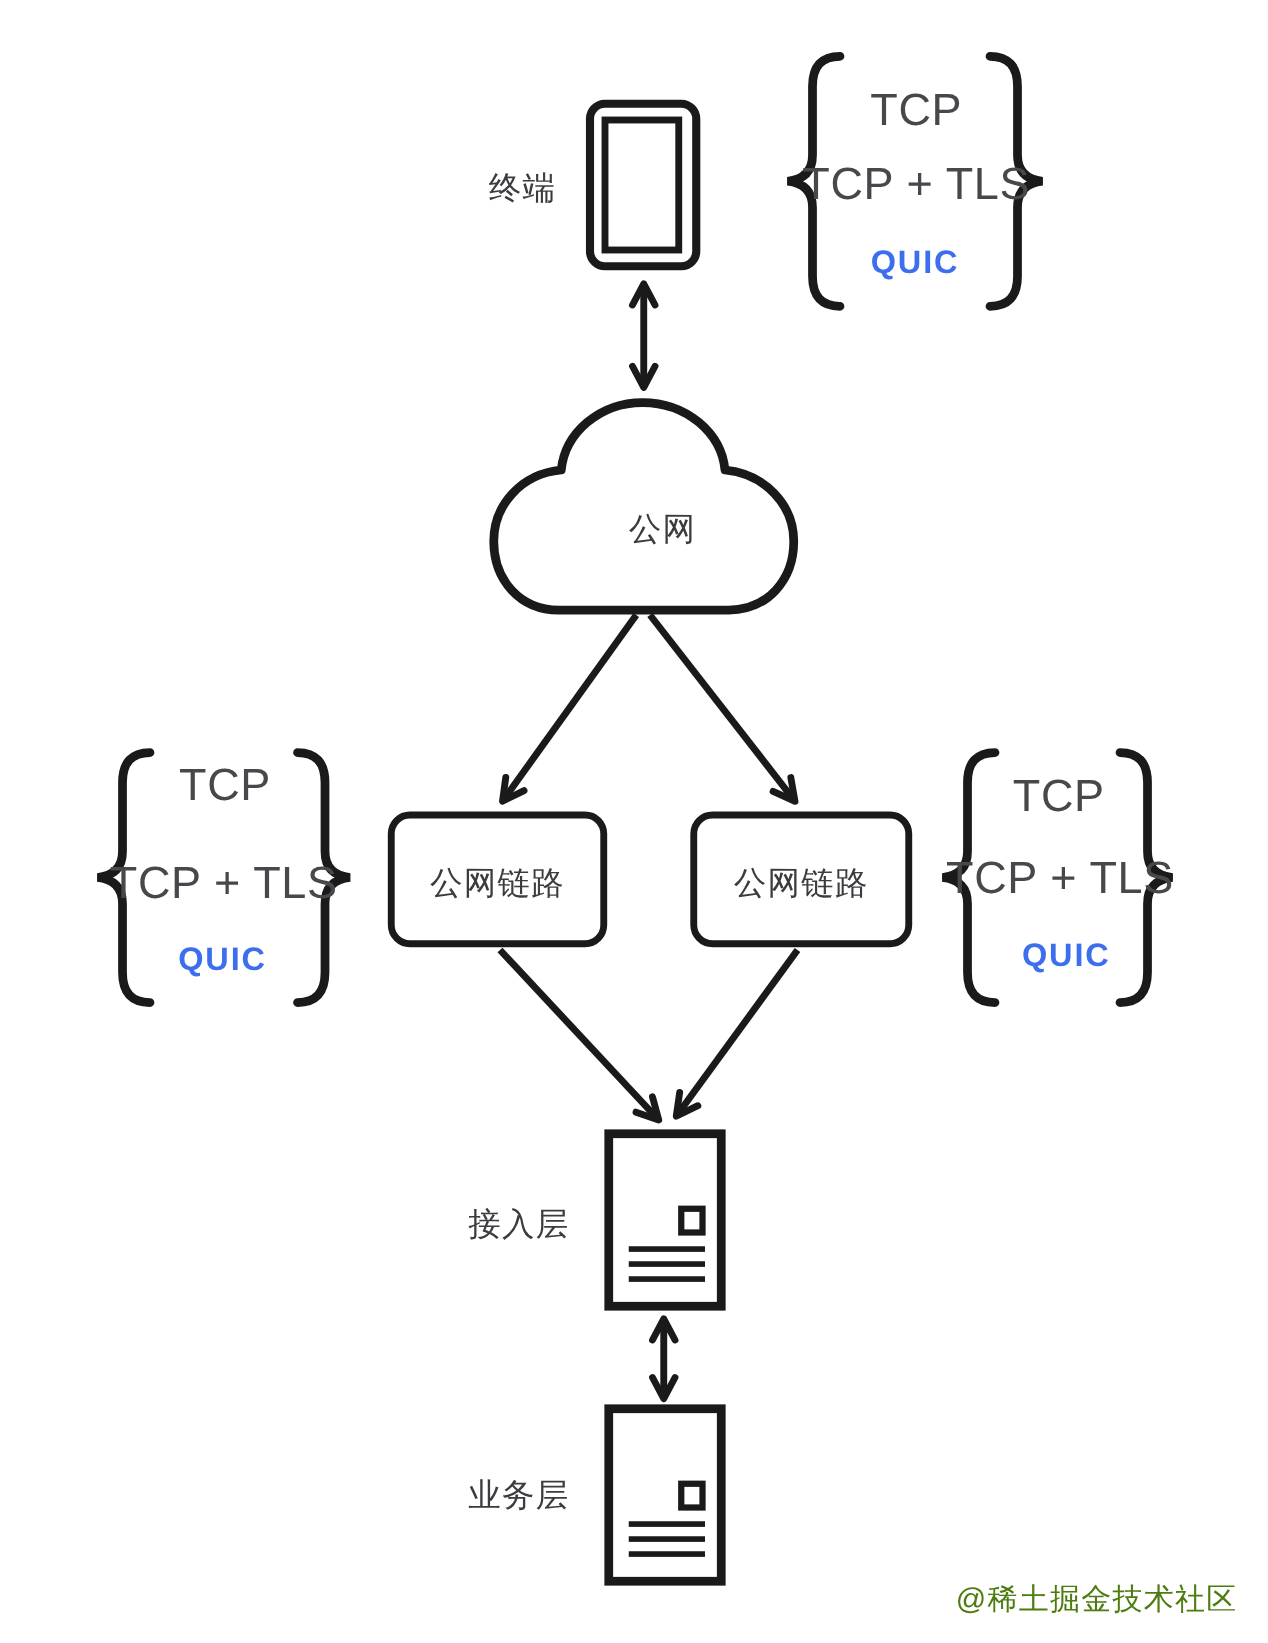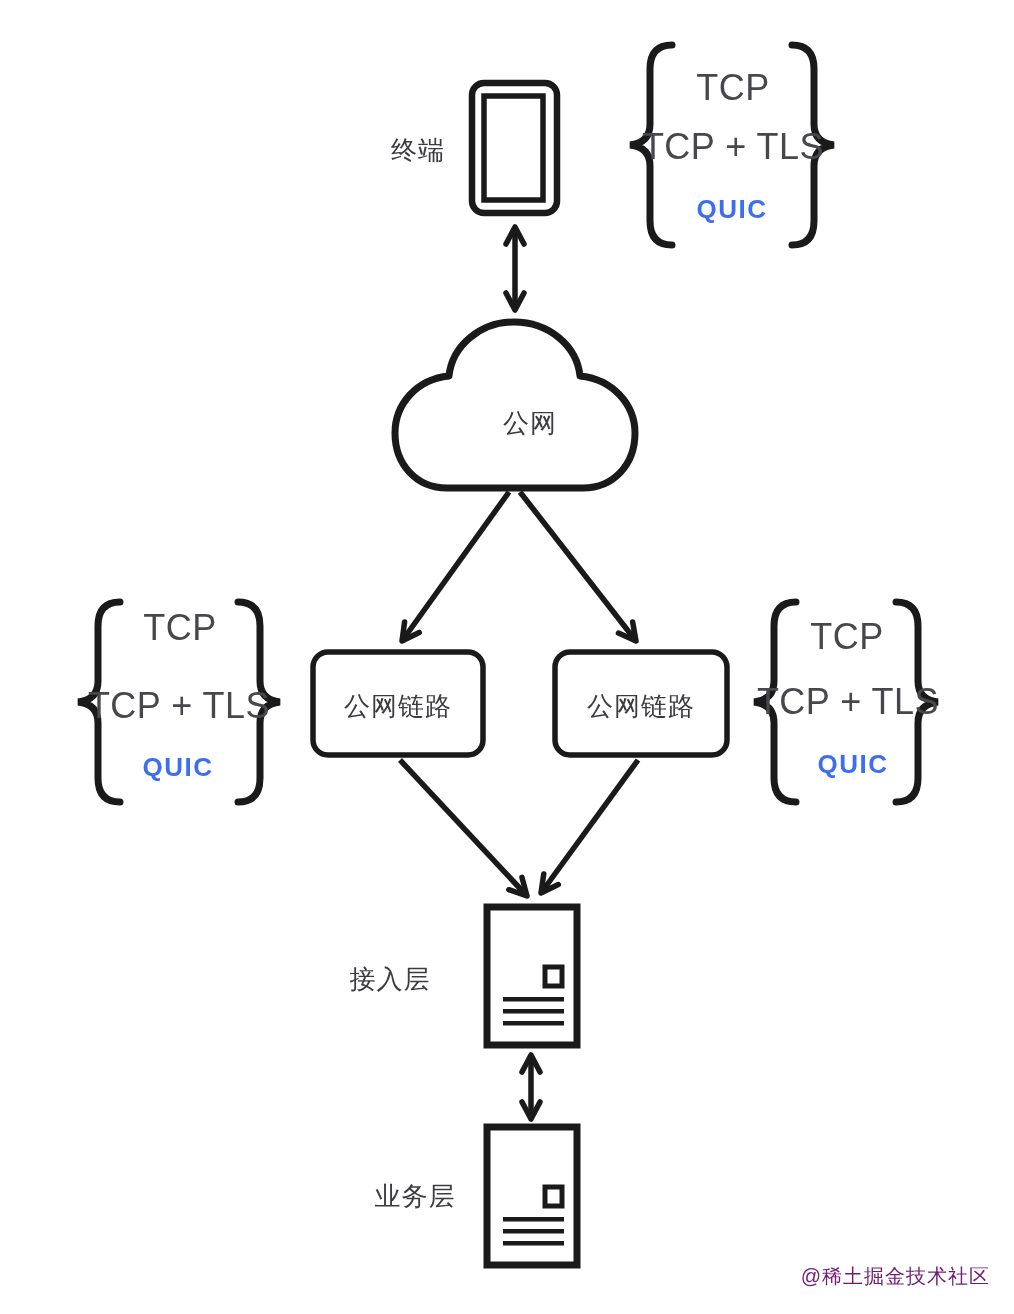--- a/index.html
+++ b/index.html
@@ -8,21 +8,21 @@
     font-family:"Liberation Sans","DejaVu Sans",sans-serif;
   }
   #shapes{position:absolute;left:0;top:0;}
   .t{
     position:absolute;transform:translate(-50%,-50%);white-space:nowrap;
     color:#3c3c40;font-size:26px;letter-spacing:1px;line-height:1;
   }
   .proto{color:#48484c;font-size:36px;letter-spacing:0.5px;}
   .quic{color:#3d6eee;font-weight:700;font-size:26px;letter-spacing:1.5px;}
   .watermark{
-    position:absolute;right:24px;top:1263px;color:#701a75;font-size:20px;
+    position:absolute;right:24px;top:1263px;color:#4d7c0f;font-size:24px;
     letter-spacing:1px;transform:none;
   }
 </style>
 </head>
 <body>
 
 <div id="canvas">
 
   <svg id="shapes" width="1014" height="1314" viewBox="0 0 1014 1314">
     <defs>
@@ -75,21 +75,21 @@
     <use href="#brace" transform="translate(944,600) scale(-1,1)"></use>
 
     <use href="#doc" transform="translate(487,907)"></use>
     <use href="#doc" transform="translate(487,1127)"></use>
   </svg>
 
   <div class="t" style="left:418px;top:150px;">终端</div>
   <div class="t" style="left:530px;top:423px;">公网</div>
   <div class="t" style="left:398px;top:706px;">公网链路</div>
   <div class="t" style="left:641px;top:706px;">公网链路</div>
-  <div class="t" style="left:390px;top:979px;">接入层</div>
+  <div class="t" style="left:415px;top:979px;">接入层</div>
   <div class="t" style="left:415px;top:1196px;text-align:center;">业务层</div>
 
   <div>
     <div class="t proto" style="left:733px;top:88px;">TCP</div>
     <div class="t proto" style="left:733px;top:147px;">TCP + TLS</div>
     <div class="t quic" style="left:732px;top:209px;">QUIC</div>
   </div>
 
   <div>
     <div class="t proto" style="left:180px;top:628px;">TCP</div>

